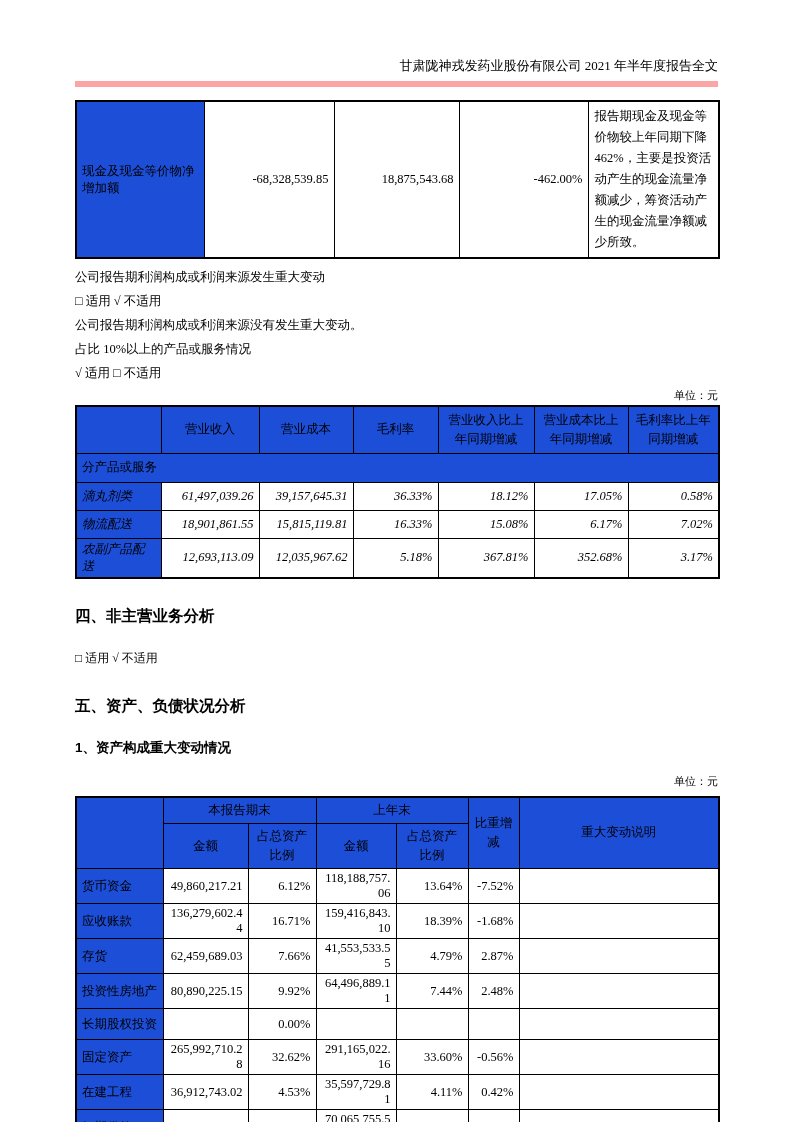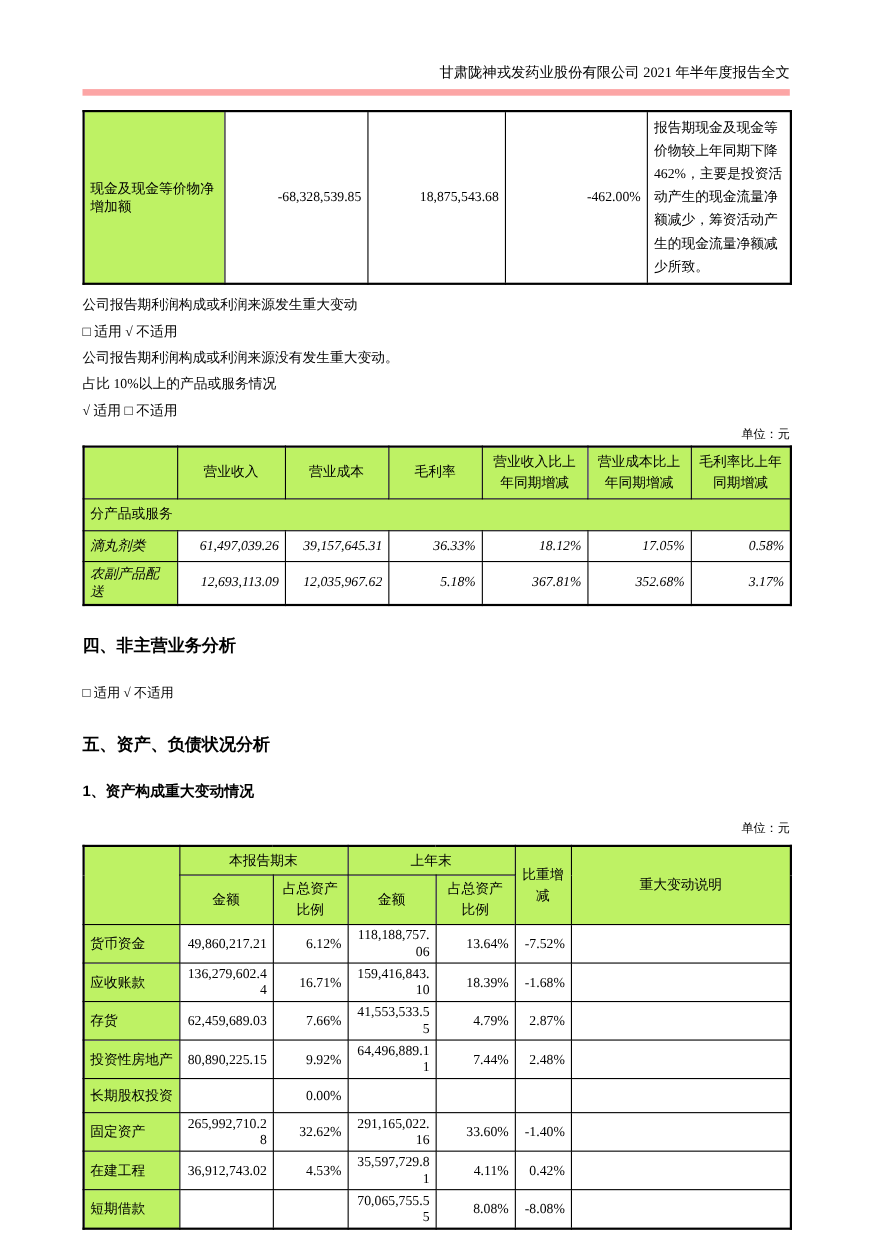--- a/index.html
+++ b/index.html
@@ -14,21 +14,21 @@
   }
   table {
     border-collapse:collapse; table-layout:fixed; width:643px;
     font-size:12.5px; border:2px solid #000;
   }
   td, th {
     border:1px solid #000; padding:2px 5px; font-weight:normal;
     vertical-align:middle; overflow:hidden; word-break:break-all;
   }
   th { text-align:center; line-height:19px; }
-  .gray { background:#bef264; }
+  .gray { background:#1d4ed8; }
   .num { text-align:right; }
   .lbl { text-align:left; }
   .t1 { margin-top:13px; }
   .t1 tr { height:128px; }
   .t1 .note { line-height:21px; padding:4px 6px; text-align:left; }
   .paras { margin:6px 0 0 0; font-size:12.5px; line-height:24px; }
   .paras p { margin:0; }
   .unit { text-align:right; font-size:11px; line-height:20px; }
   .t2 .hrow { height:47px; }
   .t2 .grow { height:29px; }
@@ -109,20 +109,29 @@
     <tr class="drow">
       <td class="gray lbl">滴丸剂类</td>
       <td class="num">61,497,039.26</td>
       <td class="num">39,157,645.31</td>
       <td class="num">36.33%</td>
       <td class="num">18.12%</td>
       <td class="num">17.05%</td>
       <td class="num">0.58%</td>
     </tr>
     <tr class="drow">
+      <td class="gray lbl">物流配送</td>
+      <td class="num">18,901,861.55</td>
+      <td class="num">15,815,119.81</td>
+      <td class="num">16.33%</td>
+      <td class="num">15.08%</td>
+      <td class="num">6.17%</td>
+      <td class="num">7.02%</td>
+    </tr>
+    <tr class="drow">
       <td class="gray lbl">农副产品配送</td>
       <td class="num">12,693,113.09</td>
       <td class="num">12,035,967.62</td>
       <td class="num">5.18%</td>
       <td class="num">367.81%</td>
       <td class="num">352.68%</td>
       <td class="num">3.17%</td>
     </tr>
   </tbody>
     </table>
@@ -201,21 +210,21 @@
       <td class="num"></td>
       <td class="num"></td>
       <td class="lbl"></td>
     </tr>
     <tr class="drow">
       <td class="gray lbl">固定资产</td>
       <td class="num">265,992,710.28</td>
       <td class="num">32.62%</td>
       <td class="num">291,165,022.16</td>
       <td class="num">33.60%</td>
-      <td class="num">-1.40%</td>
+      <td class="num">-0.56%</td>
       <td class="lbl"></td>
     </tr>
     <tr class="drow">
       <td class="gray lbl">在建工程</td>
       <td class="num">36,912,743.02</td>
       <td class="num">4.53%</td>
       <td class="num">35,597,729.81</td>
       <td class="num">4.11%</td>
       <td class="num">0.42%</td>
       <td class="lbl"></td>

